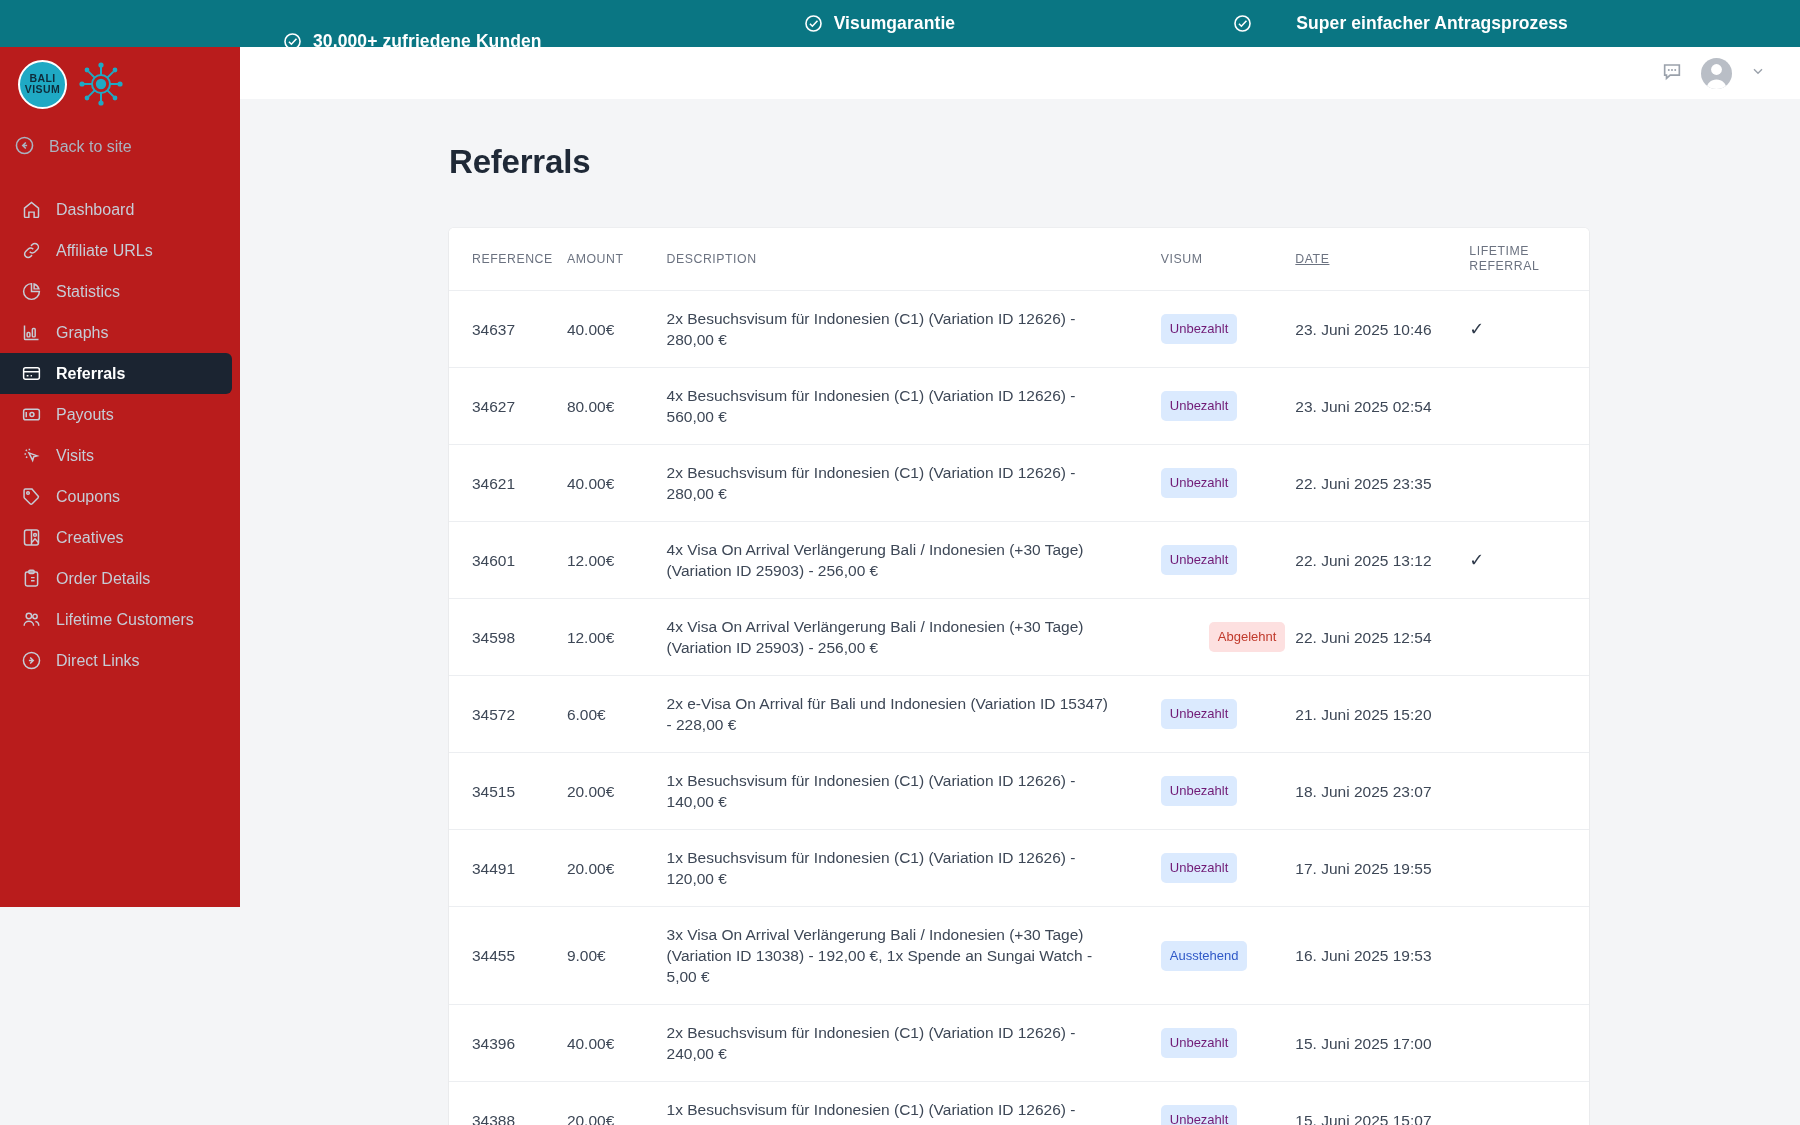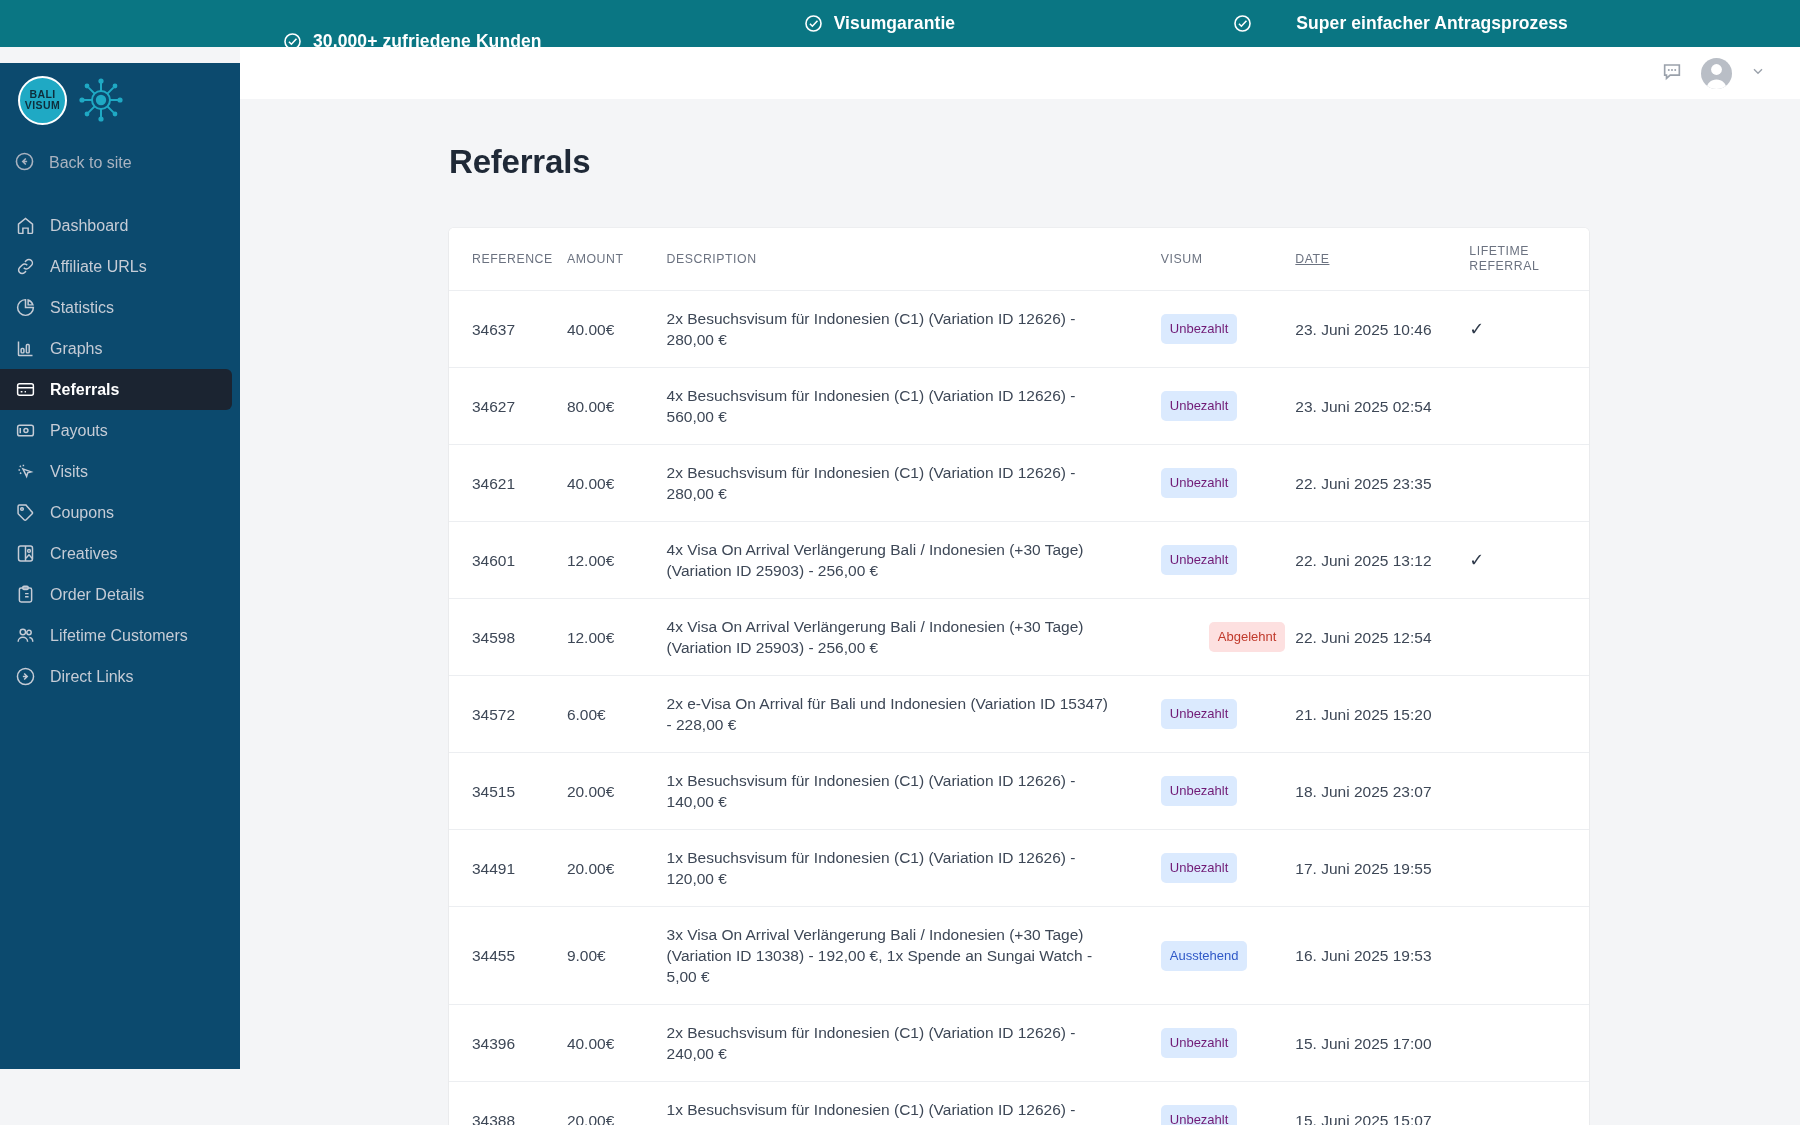--- a/index.html
+++ b/index.html
@@ -36,24 +36,24 @@
   .promo-item:nth-child(3) { margin-left: 278px; gap: 44px; }
   .check-circle {
     width: 19px; height: 19px;
     display: inline-block;
     flex: 0 0 auto;
   }
 
   
   .sidebar {
     position: absolute;
-    top: 63px; left: 0;
+    top: 47px; left: 0;
     width: 240px;
-    height: 1006px;
-    background: #0c4a6e;
+    height: 860px;
+    background: #b91c1c;
     color: #c6ccd6;
   }
   .logo-wrap {
     height: 74px;
     display: flex;
     align-items: center;
     padding-left: 18px;
     gap: 8px;
   }
   .logo-badge {
@@ -83,21 +83,21 @@
     color: #aab3c0;
     font-size: 16px;
   }
   .nav-list { margin-top: 22px; }
   .nav-item {
     display: flex;
     align-items: center;
     gap: 14px;
     height: 41px;
     margin: 0 8px 0 0;
-    padding-left: 14px;
+    padding-left: 20px;
     color: #c6ccd6;
     font-size: 16px;
     border-radius: 0 6px 6px 0;
     cursor: pointer;
   }
   .nav-item .nav-ico {
     width: 22px; height: 22px;
     flex: 0 0 auto;
     display: flex; align-items: center; justify-content: center;
   }

